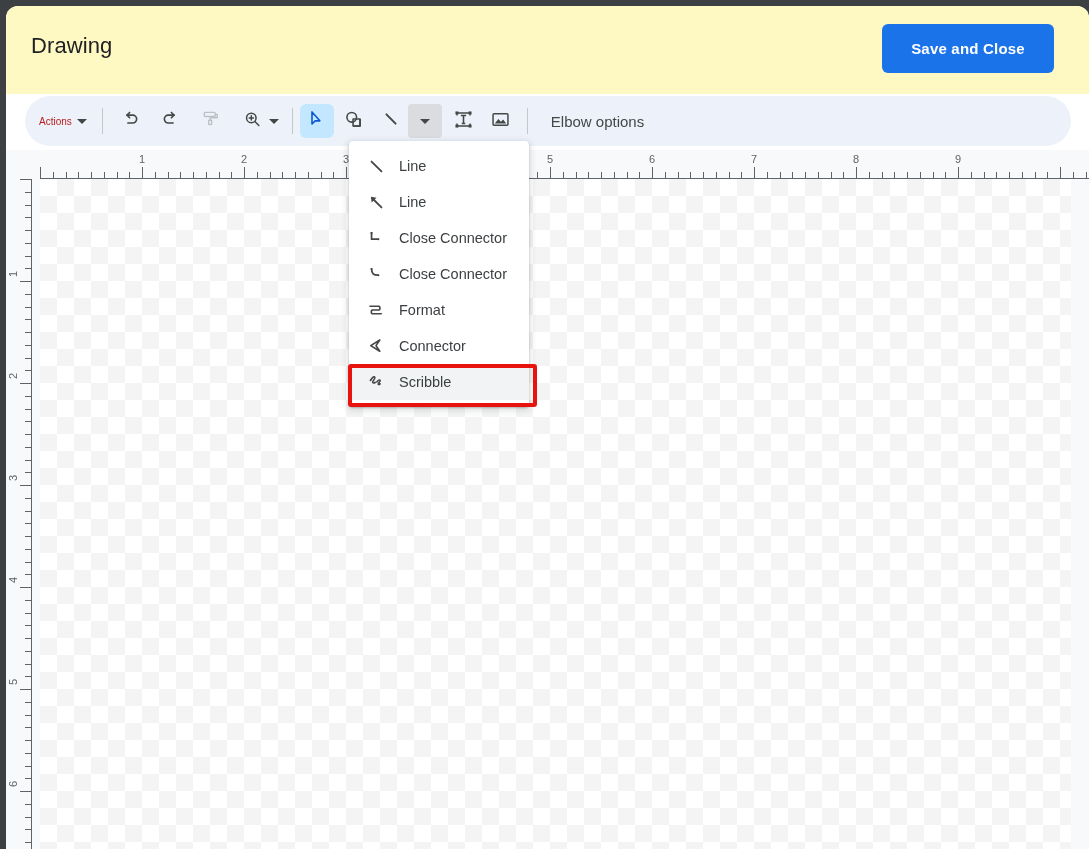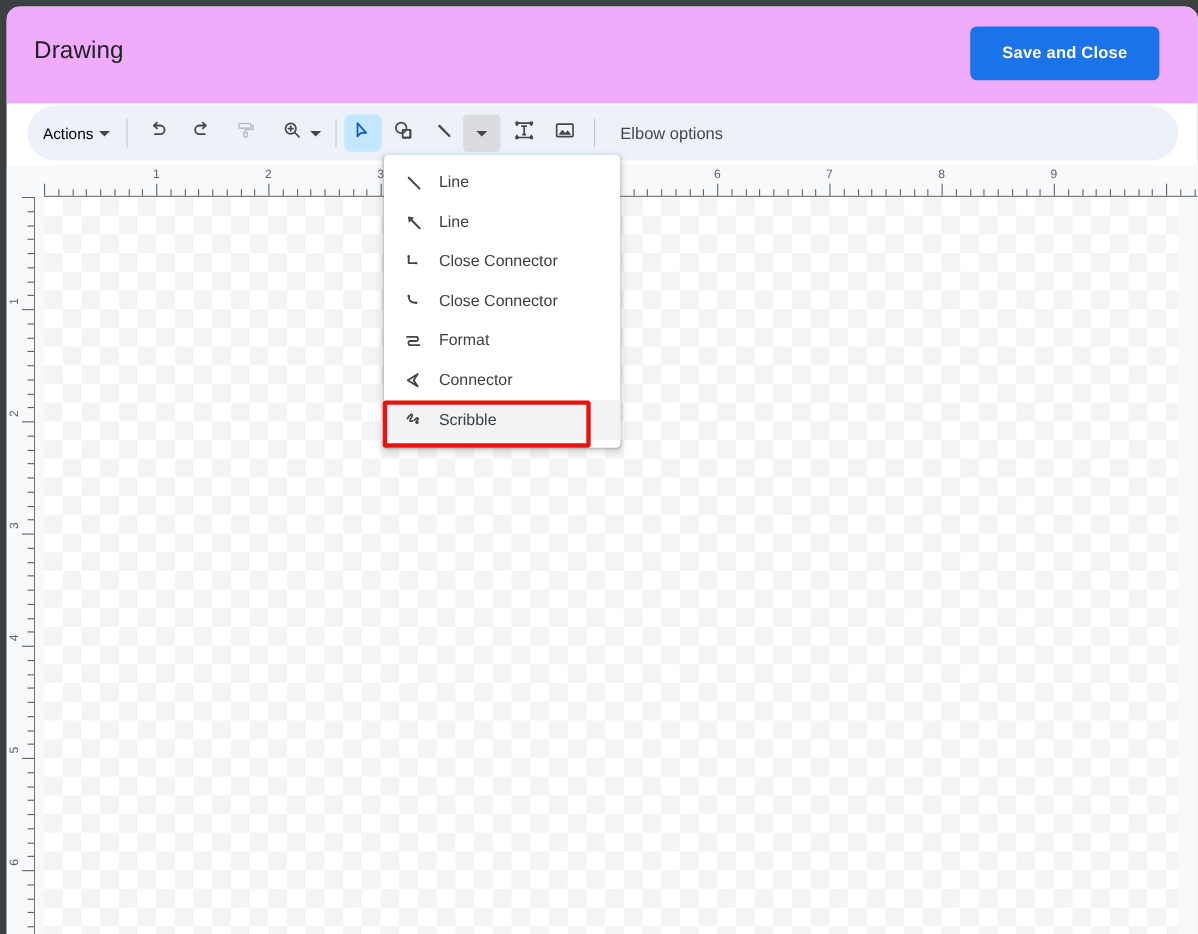--- a/index.html
+++ b/index.html
@@ -18,21 +18,21 @@
     border-top-left-radius: 12px;
     border-top-right-radius: 12px;
     overflow: hidden;
   }
 
   
   #header {
     position: absolute;
     left: 0; top: 0;
     width: 1083px; height: 88px;
-    background: #f0abfc;
+    background: #fef9c3;
   }
   #doc-title {
     position: absolute;
     left: 25px; top: 27px;
     font-size: 22px;
     color: #202124;
     letter-spacing: .1px;
     white-space: nowrap;
   }
   #save-close-btn {
@@ -70,22 +70,22 @@
     justify-content: center;
     border-radius: 6px;
     cursor: pointer;
     color: #444746;
     background: transparent;
     border: none;
     padding: 0 5px;
     box-sizing: border-box;
   }
   .tb-label {
-    font-size: 14px;
-    color: #000000;
+    font-size: 10px;
+    color: #b91c1c;
     white-space: nowrap;
   }
   .tb-sep {
     width: 1px; height: 26px;
     background: #c4c7c5;
     margin: 0 7px;
   }
   .tb-btn.active { background: #c2e7ff; }
   .tb-btn.active svg { color: #0b57d0; }
   .tb-btn.pressed { background: #dadce0; }
@@ -151,21 +151,21 @@
       linear-gradient(45deg, #f4f4f4 25%, transparent 25%, transparent 75%, #f4f4f4 75%),
       linear-gradient(45deg, #f4f4f4 25%, transparent 25%, transparent 75%, #f4f4f4 75%);
     background-size: 34px 34px;
     background-position: 0 0, 17px 17px;
   }
 
   
   #line-menu {
     position: absolute;
     left: 343px; top: 135px;
-    width: 215px;
+    width: 180px;
     background: #ffffff;
     border-radius: 4px;
     box-shadow: 0 2px 6px 2px rgba(60,64,67,.15), 0 1px 2px 0 rgba(60,64,67,.3);
     padding: 7px 0 7px 0;
     z-index: 40;
   }
   .menu-item {
     height: 36px;
     display: flex;
     align-items: center;

